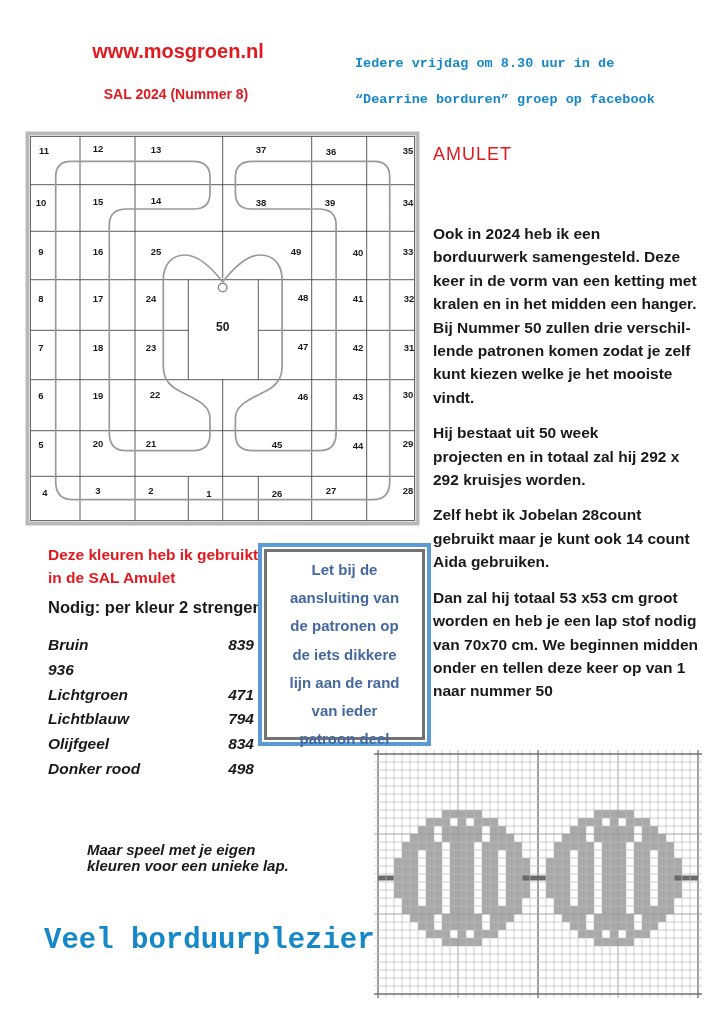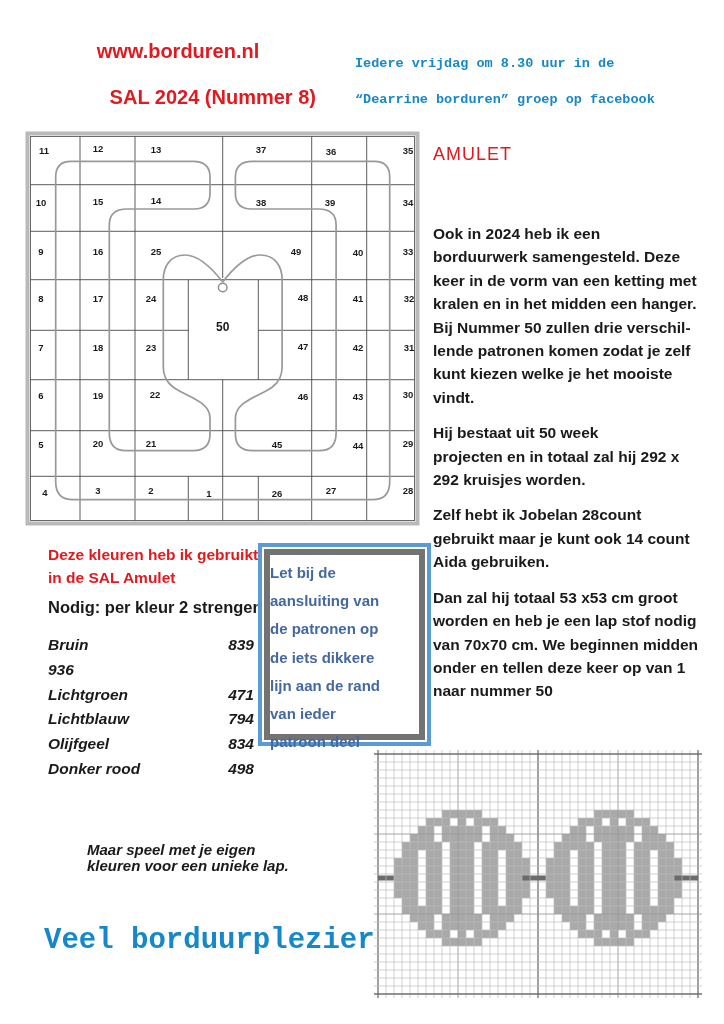--- a/index.html
+++ b/index.html
@@ -2,46 +2,46 @@
 <html><head>
 <meta charset="utf-8">
 <style>
   html,body{margin:0;padding:0;background:#ffffff;}
   body{width:724px;height:1024px;position:relative;overflow:hidden;
        font-family:"Liberation Sans",sans-serif;color:#1a1a1a;}
   .abs{position:absolute;}
   .red{color:#e2191f;}
   .blue{color:#1688c9;font-family:Liberation Mono, monospace;}
   .site-title{left:58px;top:40px;width:240px;text-align:center;font-size:20px;font-weight:bold;}
-  .page-title{left:36px;top:86px;width:280px;text-align:right;font-size:20px;font-weight:bold;}
+  .page-title{left:36px;top:86px;width:280px;text-align:center;font-size:14px;font-weight:bold;}
   .fb-note{left:355px;top:46px;width:320px;font-size:13.5px;font-weight:bold;line-height:36px;}
   .article-heading{left:433px;top:144px;font-size:18px;font-weight:normal;letter-spacing:1px;}
   .article-body{left:433px;top:222px;width:295px;font-size:15.5px;font-weight:bold;}
   .para{white-space:pre-line;line-height:23.4px;margin-bottom:12px;}
   .mat-heading{left:48px;top:544px;width:240px;font-size:15.5px;font-weight:bold;
                white-space:pre-line;line-height:22.5px;}
   .mat-sub{left:48px;top:598px;font-size:16.5px;font-weight:bold;}
   .color-list{left:48px;top:633px;width:206px;font-size:15.5px;font-weight:bold;}
   .color-row{display:flex;justify-content:space-between;line-height:24.8px;font-style:italic;}
   .mat-note{left:60px;top:842px;width:250px;font-size:15px;font-weight:bold;font-style:italic;
             white-space:pre-line;line-height:16px;margin-left:27px;}
   .closing{left:44px;top:924px;font-size:29px;font-weight:bold;}
   .tip-box{left:258px;top:543px;width:173px;height:203px;box-sizing:border-box;
            border:4px solid #5b9bd5;background:#ffffff;}
   .tip-inner{position:absolute;left:2px;top:2px;right:2px;bottom:2px;
-             border:6px solid #737373;}
+             border:3px solid #737373;text-align:center;}
   .tip-text{margin-top:4px;font-size:15px;font-weight:bold;color:#44689f;
             white-space:pre-line;line-height:28.2px;}
   .map-svg{left:25px;top:131px;}
   .stitch-svg{left:374px;top:750px;}
 </style>
 </head>
 <body>
 
-<div class="abs site-title red">www.borduren.nl</div>
+<div class="abs site-title red">www.mosgroen.nl</div>
 <div class="abs page-title red">SAL 2024  (Nummer 8)</div>
 <div class="abs fb-note blue">
   <div>Iedere vrijdag om 8.30 uur in de</div>
   <div>“Dearrine borduren” groep op facebook</div>
 </div>
 
 <svg class="abs map-svg" width="395" height="395" viewBox="0 0 395 395">
   <rect x="2.5" y="2.5" width="390" height="390" fill="#ffffff" stroke="#b9b9b9" stroke-width="4"></rect>
   <rect x="5.5" y="5.5" width="384" height="384" fill="none" stroke="#6a6a6a" stroke-width="1"></rect>
   <g id="map-grid" stroke="#4a4a4a" stroke-width="0.9">

